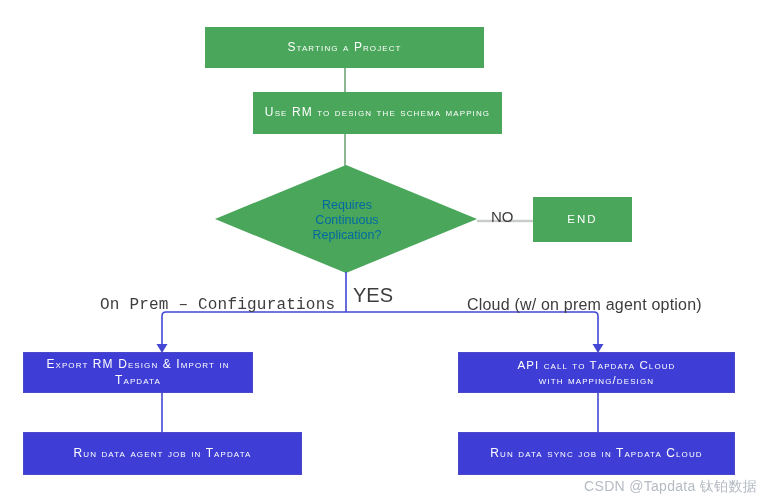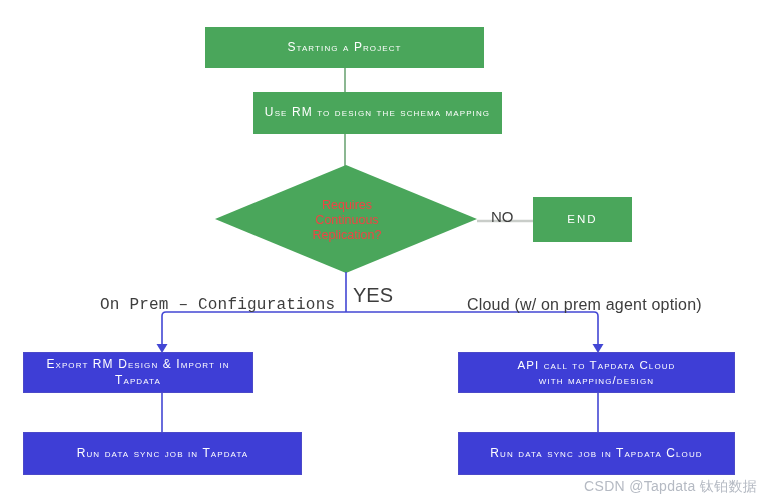--- a/index.html
+++ b/index.html
@@ -26,21 +26,21 @@
   .n-schema{left:205px;top:92px;width:249px;height:42px;margin-left:48px;}
   .n-end{left:533px;top:197px;width:99px;height:45px;font-variant:normal;font-size:11.5px;letter-spacing:2px;}
   .n-left1{left:23px;top:352px;width:230px;height:41px;}
   .n-left2{left:23px;top:432px;width:279px;height:43px;}
   .n-right1{left:458px;top:352px;width:277px;height:41px;font-size:11.5px;}
   .n-right2{left:458px;top:432px;width:277px;height:43px;}
 
   .decision-text{
     position:absolute;left:262px;top:196px;width:170px;height:48px;
     display:flex;align-items:center;justify-content:center;text-align:center;
-    color:#ef4444;font-size:12.5px;line-height:15px;white-space:pre-line;
+    color:#0369a1;font-size:12.5px;line-height:15px;white-space:pre-line;
   }
   .flabel{position:absolute;color:var(--label-text,#3d3d3d);margin-top:12px;}
   .l-no{left:491px;top:196px;font-size:15px;}
   .l-yes{left:353px;top:272px;font-size:20px;}
   .l-left{left:100px;top:284px;font-size:16px;letter-spacing:.2px;font-family:Liberation Mono, monospace;}
   .l-right{left:467px;top:284px;font-size:16px;letter-spacing:.2px;}
   .watermark{
     position:absolute;right:6px;top:478px;color:var(--watermark-text,#b5bac3);
     font-size:14px;letter-spacing:.3px;
   }
@@ -76,21 +76,21 @@
   <div class="node g n-end">END</div>
 
   <div class="flabel l-yes">YES</div>
 
   <div class="flabel l-left">On Prem – Configurations</div>
 
   <div class="flabel l-right">Cloud (w/ on prem agent option)</div>
 
   <div class="node b n-left1">Export RM Design &amp; Import in Tapdata</div>
 
-  <div class="node b n-left2">Run data sync job in Tapdata</div>
+  <div class="node b n-left2">Run data agent job in Tapdata</div>
 
   <div class="node b n-right2">Run data sync job in Tapdata Cloud</div>
 
   <div class="node b n-right1">API call to Tapdata Cloud
 with mapping/design</div>
 
   <div class="watermark">CSDN @Tapdata 钛铂数据</div>
 
 </div>
 

